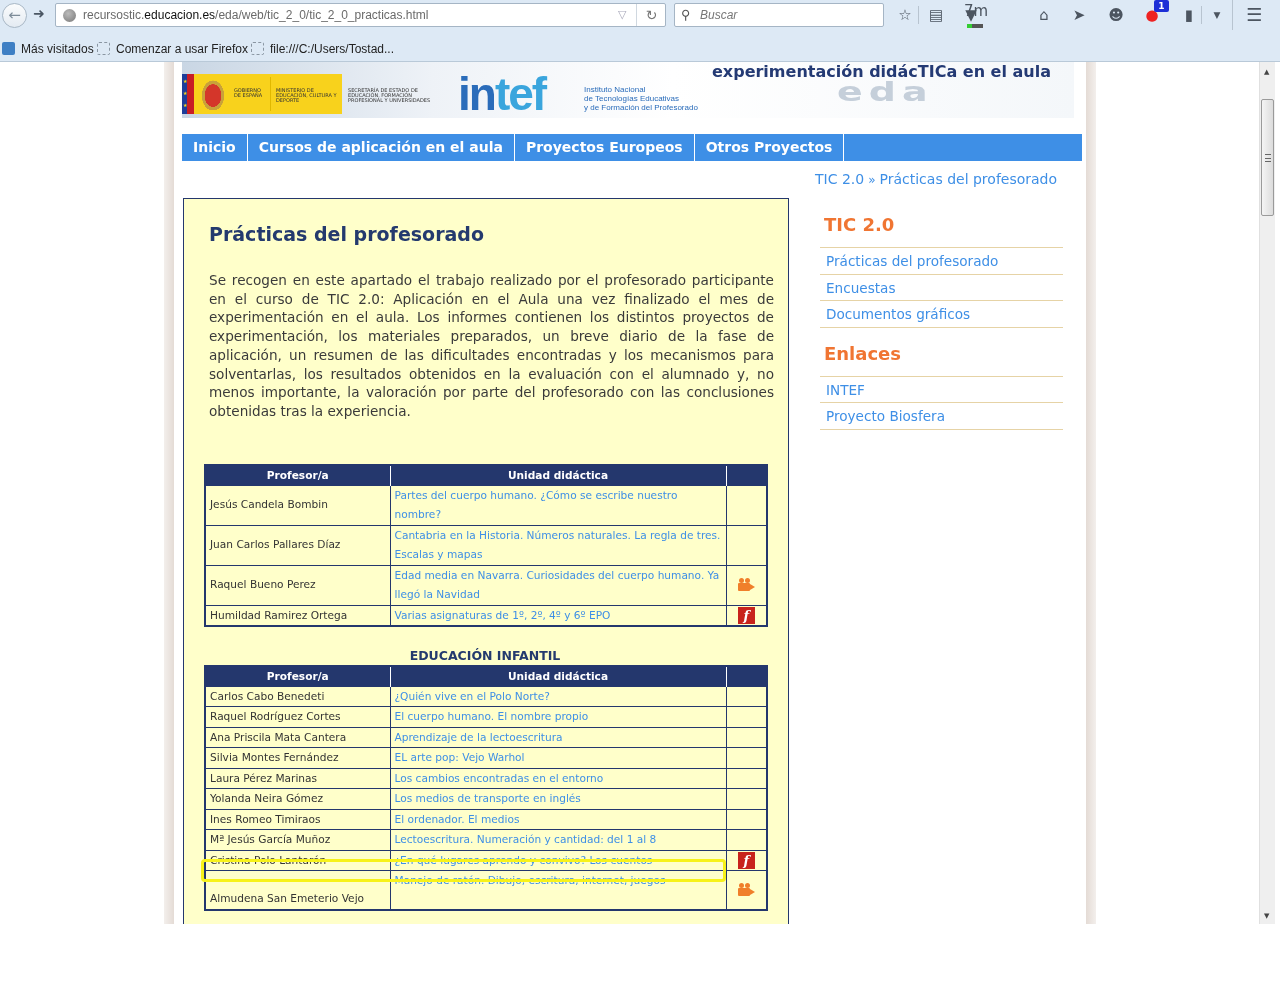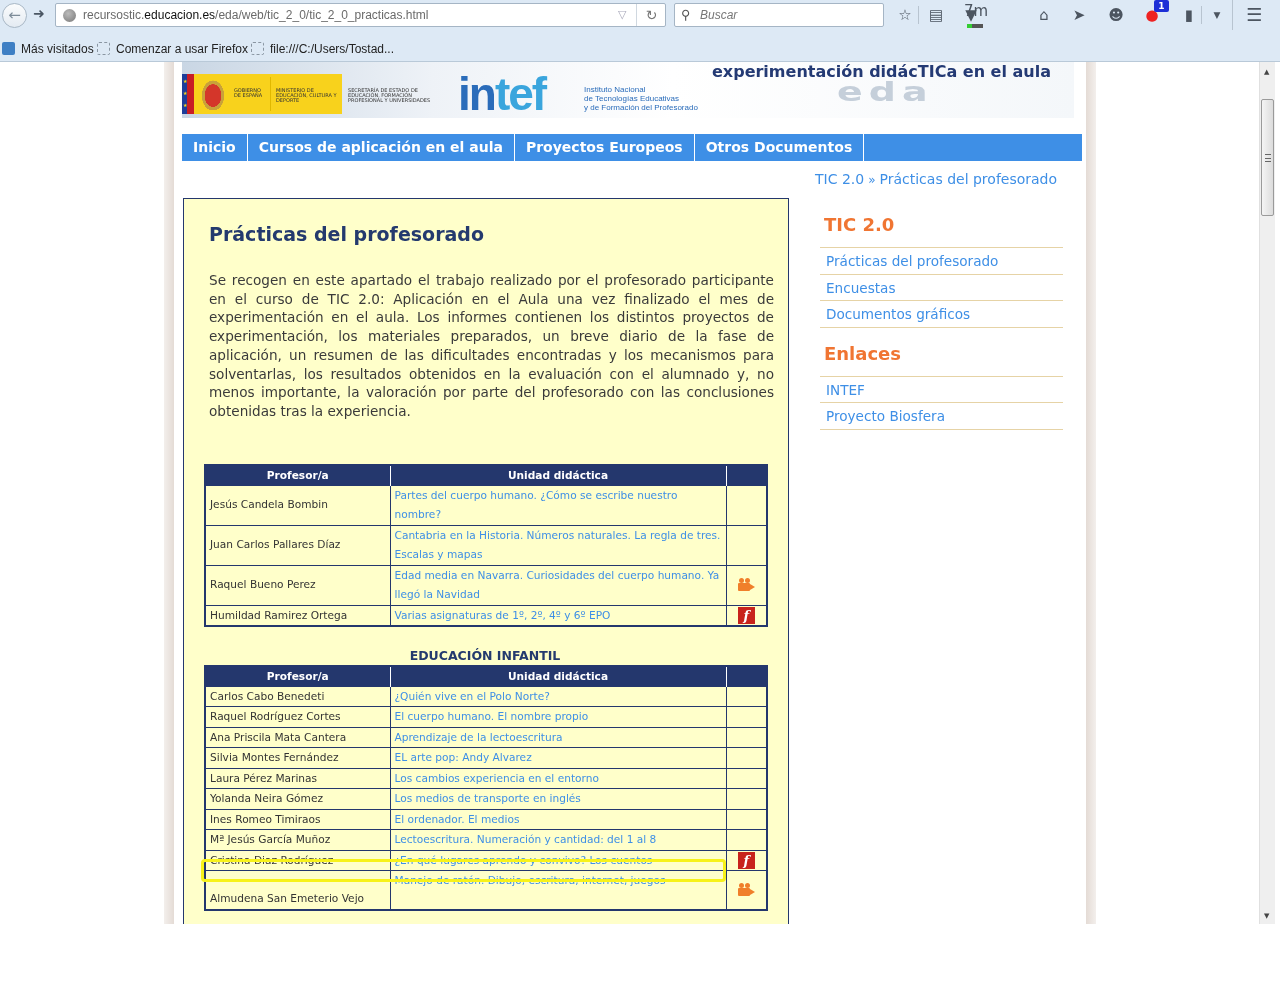--- a/index.html
+++ b/index.html
@@ -155,21 +155,21 @@
       <div>y de Formación del Profesorado</div>
     </div>
     <div class="eda-title">experimentación didácTICa en el aula</div>
     <div class="eda-logo">eda</div>
   </div>
 
   <nav class="mainnav">
     <a>Inicio</a>
     <a>Cursos de aplicación en el aula</a>
     <a>Proyectos Europeos</a>
-    <a>Otros Documentos</a>
+    <a>Otros Proyectos</a>
   </nav>
 
   <div class="breadcrumb">
     <span>TIC 2.0</span><span class="sep">»</span><span>Prácticas del profesorado</span>
   </div>
 
   <div class="content">
     <h1 class="page-title">Prácticas del profesorado</h1>
     <p class="intro">Se recogen en este apartado el trabajo realizado por el profesorado participante en el curso de TIC 2.0: Aplicación en el Aula una vez finalizado el mes de experimentación en el aula. Los informes contienen los distintos proyectos de experimentación, los materiales preparados, un breve diario de la fase de aplicación, un resumen de las dificultades encontradas y los mecanismos para solventarlas, los resultados obtenidos en la evaluación con el alumnado y, no menos importante, la valoración por parte del profesorado con las conclusiones obtenidas tras la experiencia.</p>
 
@@ -235,45 +235,45 @@
           <td class="unit">El cuerpo humano. El nombre propio</td>
           <td class="ic"></td>
         </tr>
         <tr style="height:20px">
           <td>Ana Priscila Mata Cantera</td>
           <td class="unit">Aprendizaje de la lectoescritura</td>
           <td class="ic"></td>
         </tr>
         <tr style="height:20px">
           <td>Silvia Montes Fernández</td>
-          <td class="unit">EL arte pop: Andy Alvarez</td>
+          <td class="unit">EL arte pop: Vejo Warhol</td>
           <td class="ic"></td>
         </tr>
         <tr style="height:16px">
           <td>Laura Pérez Marinas</td>
-          <td class="unit">Los cambios experiencia en el entorno</td>
+          <td class="unit">Los cambios encontradas en el entorno</td>
           <td class="ic"></td>
         </tr>
         <tr style="height:20px">
           <td>Yolanda Neira Gómez</td>
           <td class="unit">Los medios de transporte en inglés</td>
           <td class="ic"></td>
         </tr>
         <tr style="height:20px">
           <td>Ines Romeo Timiraos</td>
           <td class="unit">El ordenador. El medios</td>
           <td class="ic"></td>
         </tr>
         <tr style="height:20px">
           <td>Mª Jesús García Muñoz</td>
           <td class="unit">Lectoescritura. Numeración y cantidad: del 1 al 8</td>
           <td class="ic"></td>
         </tr>
         <tr style="height:20px">
-          <td>Cristina Diaz Rodríguez</td>
+          <td>Cristina Polo Lantarón</td>
           <td class="unit">¿En qué lugares aprendo y convivo? Los cuentos</td>
           <td class="ic"><span class="ico-flash">f</span></td>
         </tr>
         <tr style="height:39px">
           <td style="vertical-align:bottom">Almudena San Emeterio Vejo</td>
           <td class="unit" style="vertical-align:top">Manejo de ratón. Dibujo, escritura, internet, juegos</td>
           <td class="ic"><span class="ico-video"><i style="left:2px"></i><i style="left:8px"></i></span></td>
         </tr>
       </tbody>
     </table>

